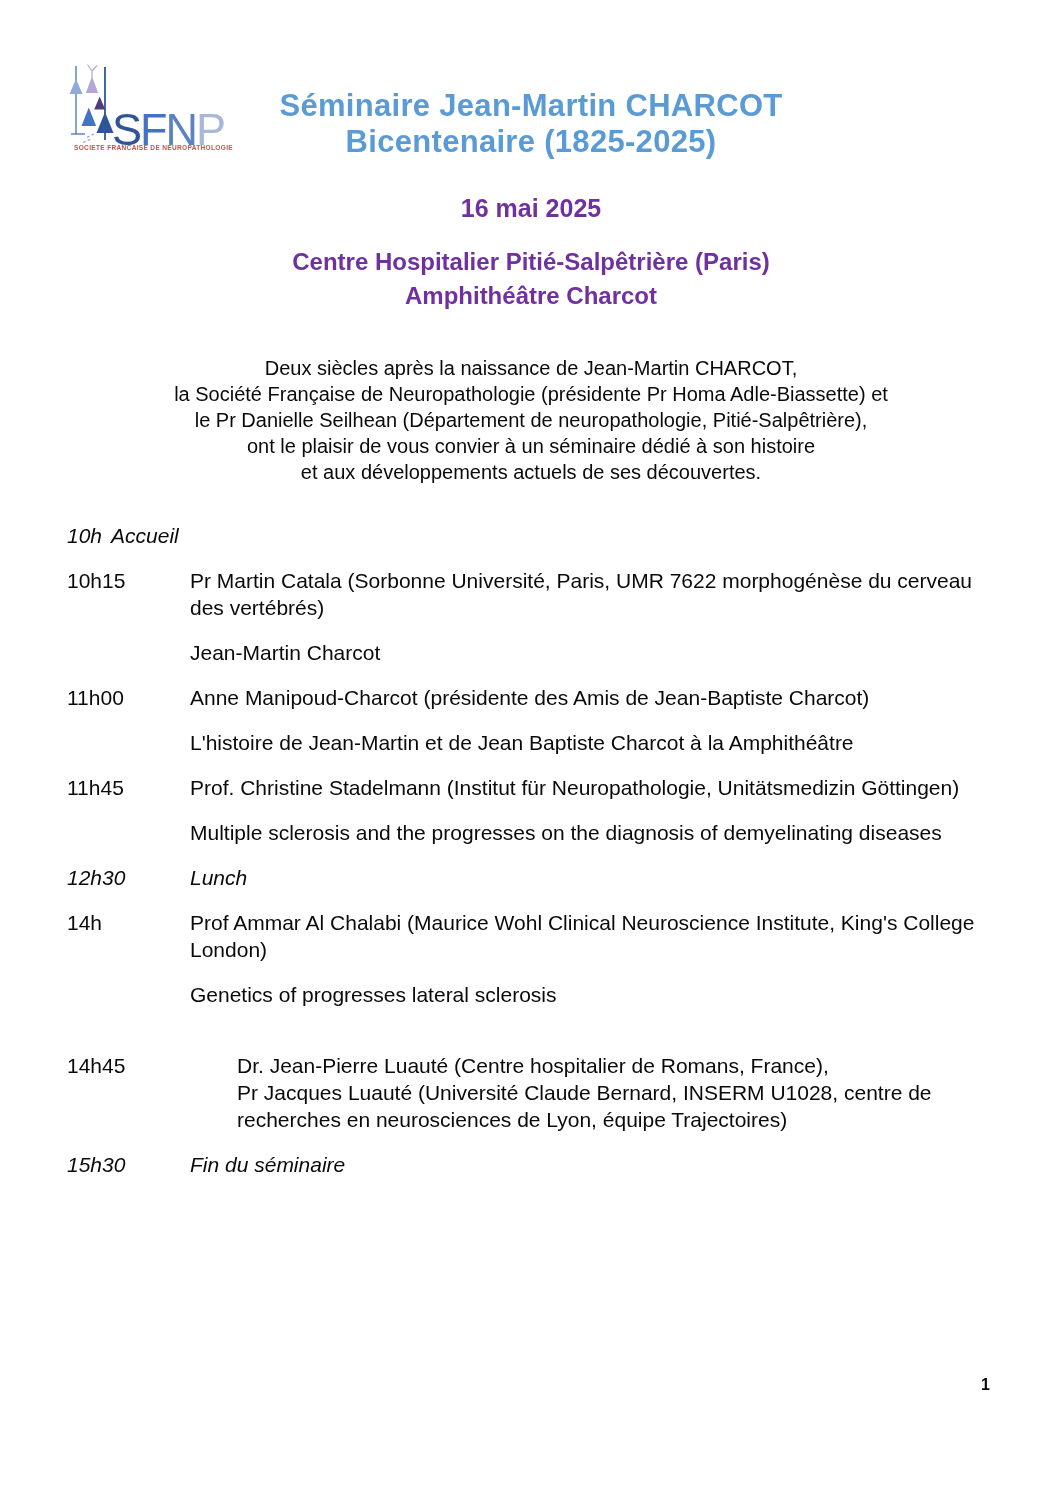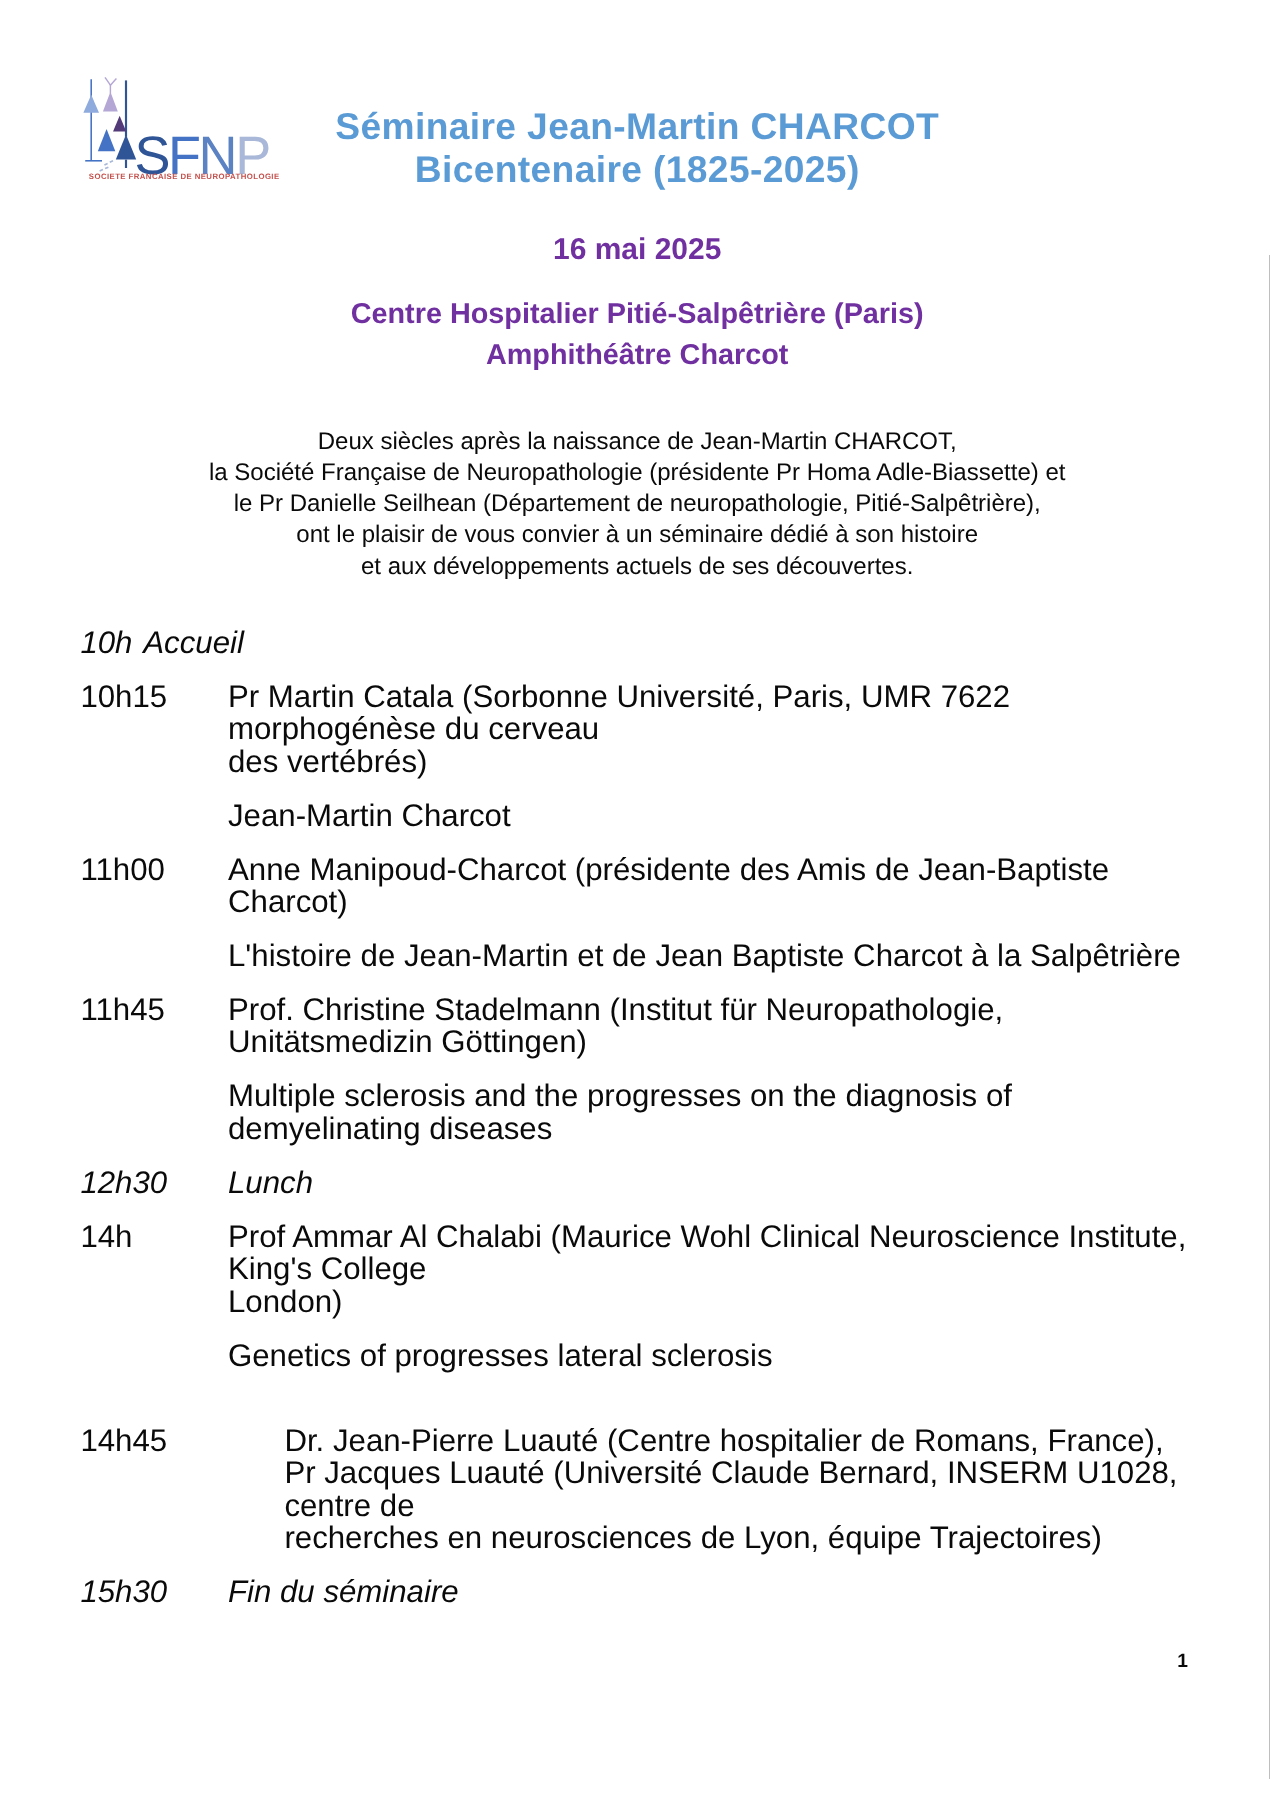--- a/index.html
+++ b/index.html
@@ -76,21 +76,21 @@
     color:var(--accent-purple);
   }
   
   .intro{
     margin-top:42px;
     text-align:center;
     font-size:20px;line-height:26px;
     white-space:pre-line;
   }
   
-  .schedule{margin-top:37px;font-size:26px;}
+  .schedule{margin-top:37px;font-size:21px;}
   .row{display:flex;line-height:27px;margin-bottom:18px;}
   .row .time{width:123px;flex:none;}
   .row .text{flex:1;white-space:pre-line;}
   .row.italic{font-style:italic;}
   .row.inline .time-inline{margin-right:9px;}
   .row.gap-lg{margin-top:44px;gap:47px;}
   
   .page-num{
     position:absolute;left:981px;top:1376px;
     font-size:16px;font-weight:bold;
@@ -156,21 +156,21 @@
         <span class="time"></span>
         <span class="text">Jean-Martin Charcot</span>
       </div>
 
       <div class="row">
         <span class="time">11h00</span>
         <span class="text">Anne Manipoud-Charcot (présidente des Amis de Jean-Baptiste Charcot)</span>
       </div>
       <div class="row">
         <span class="time"></span>
-        <span class="text">L'histoire de Jean-Martin et de Jean Baptiste Charcot à la Salpêtrière</span>
+        <span class="text">L'histoire de Jean-Martin et de Jean Baptiste Charcot à la Amphithéâtre</span>
       </div>
 
       <div class="row">
         <span class="time">11h45</span>
         <span class="text">Prof. Christine Stadelmann (Institut für Neuropathologie, Unitätsmedizin Göttingen)</span>
       </div>
       <div class="row">
         <span class="time"></span>
         <span class="text">Multiple sclerosis and the progresses on the diagnosis of demyelinating diseases</span>
       </div>

